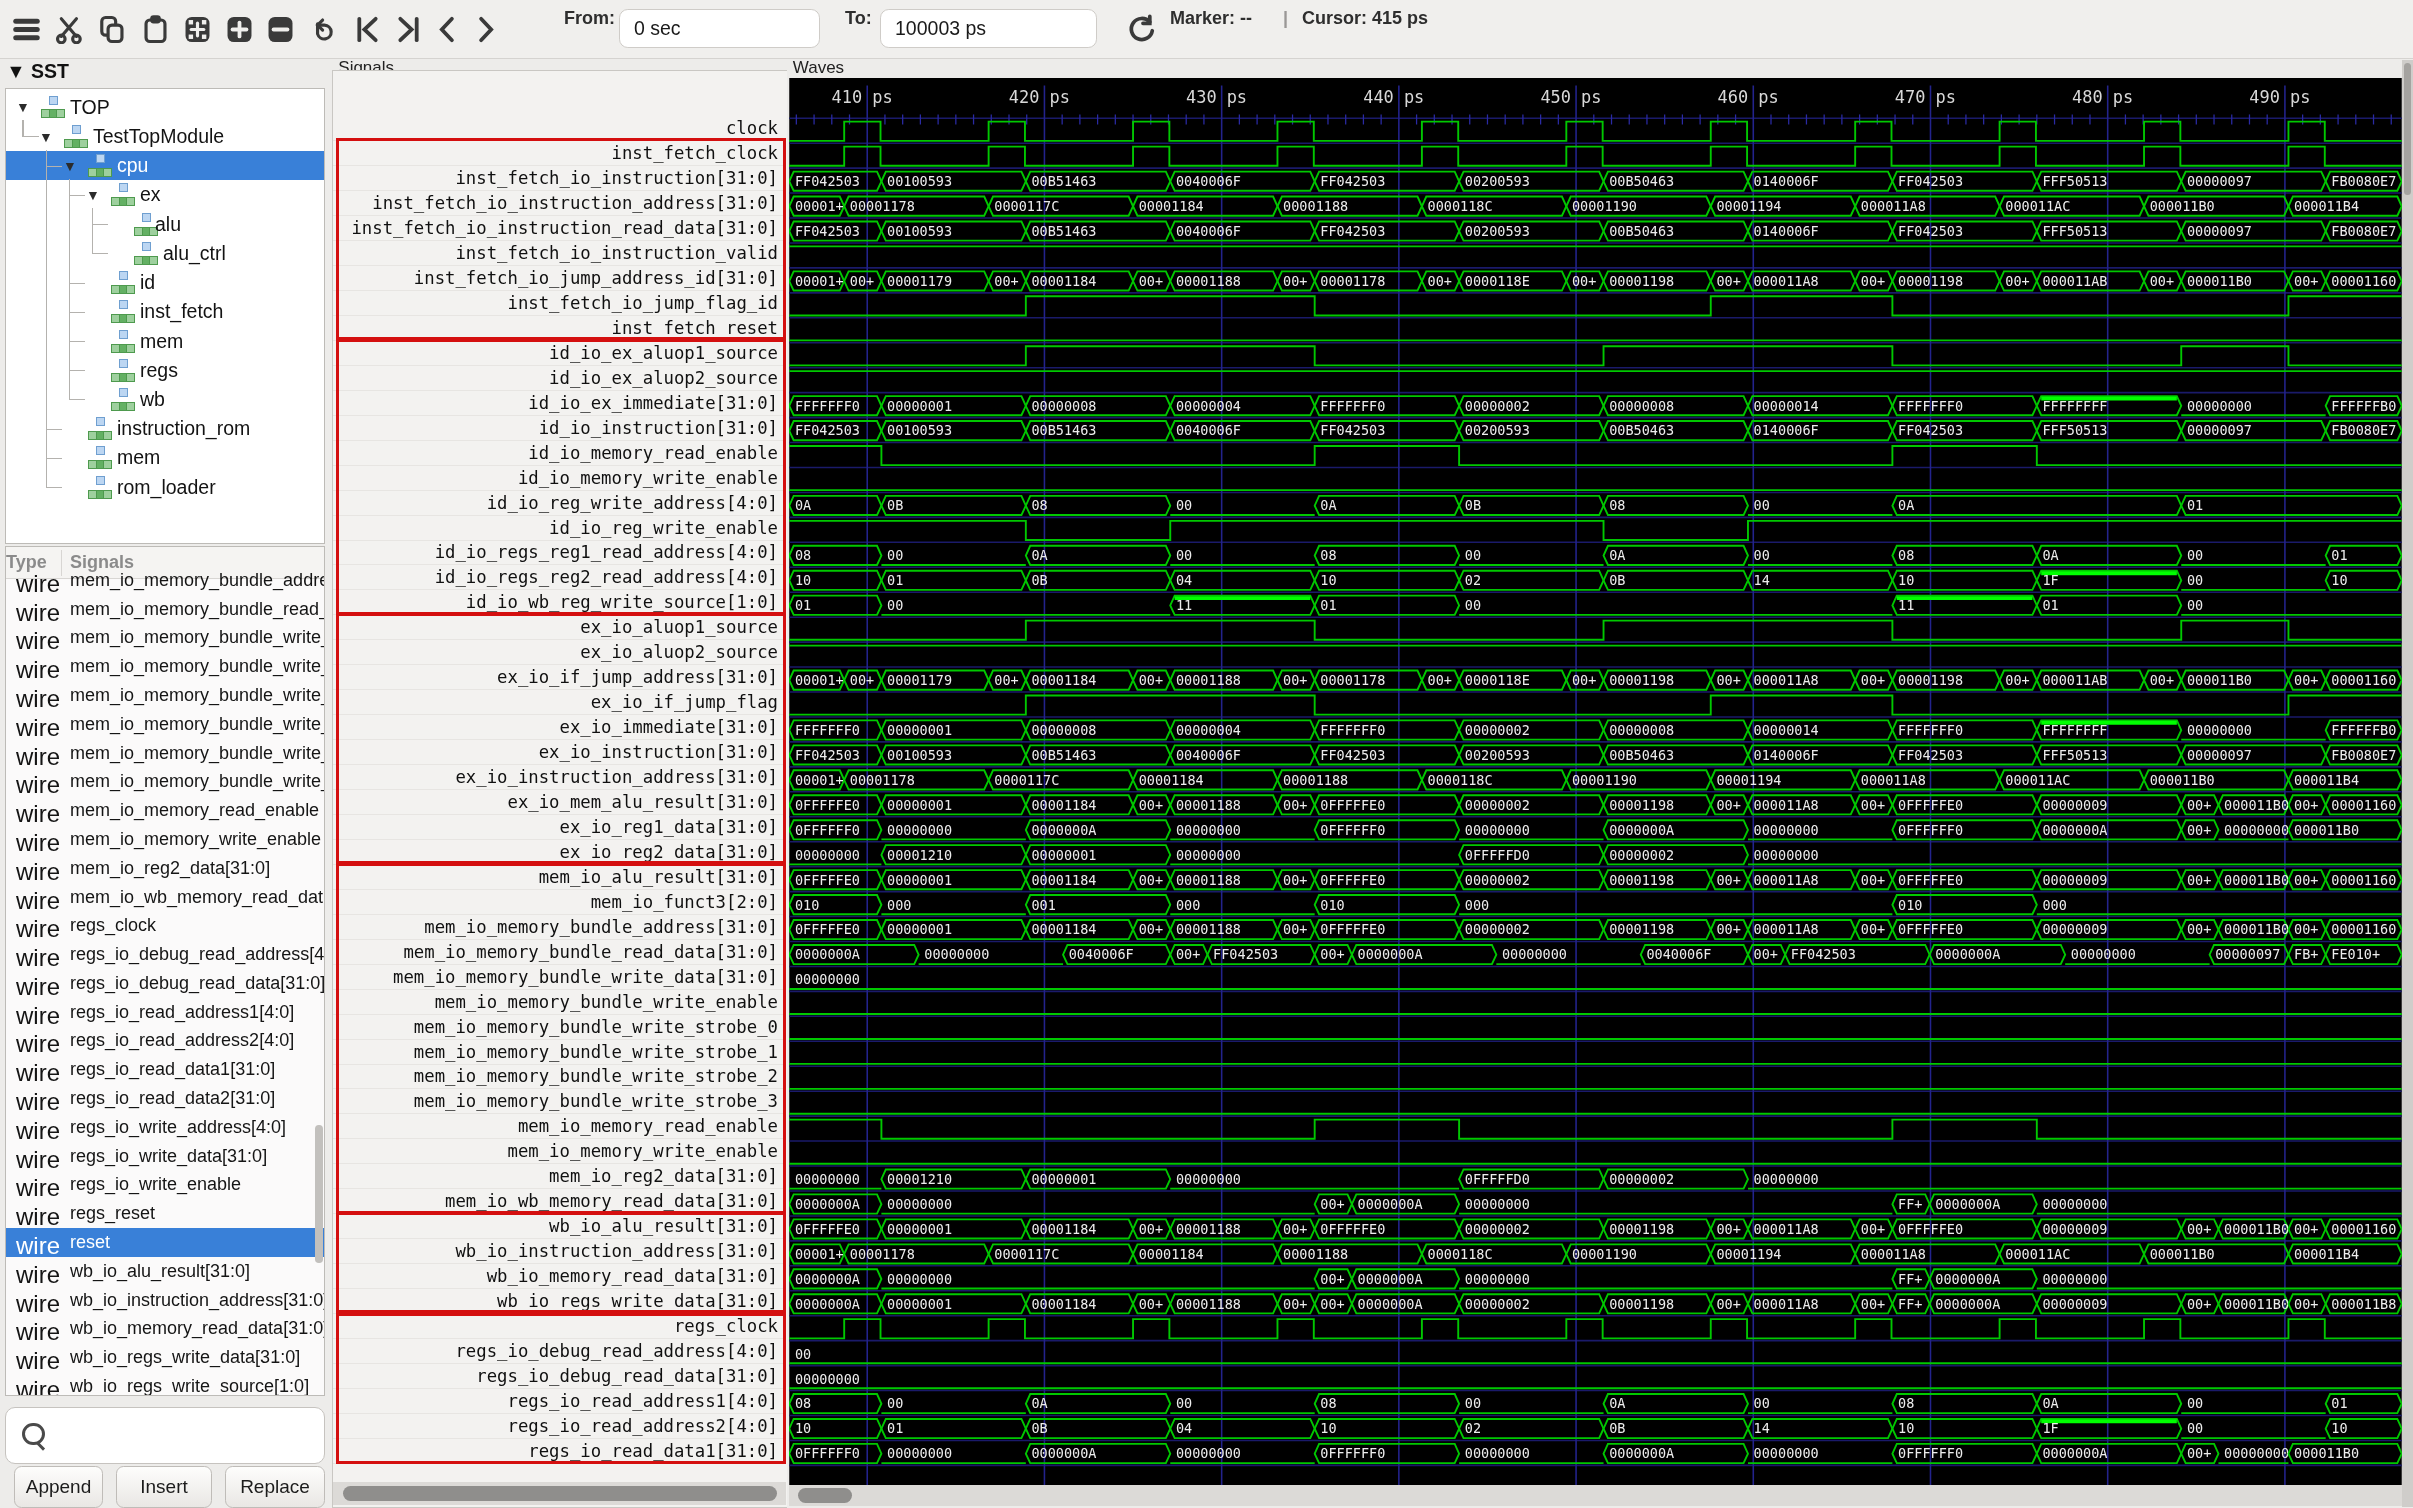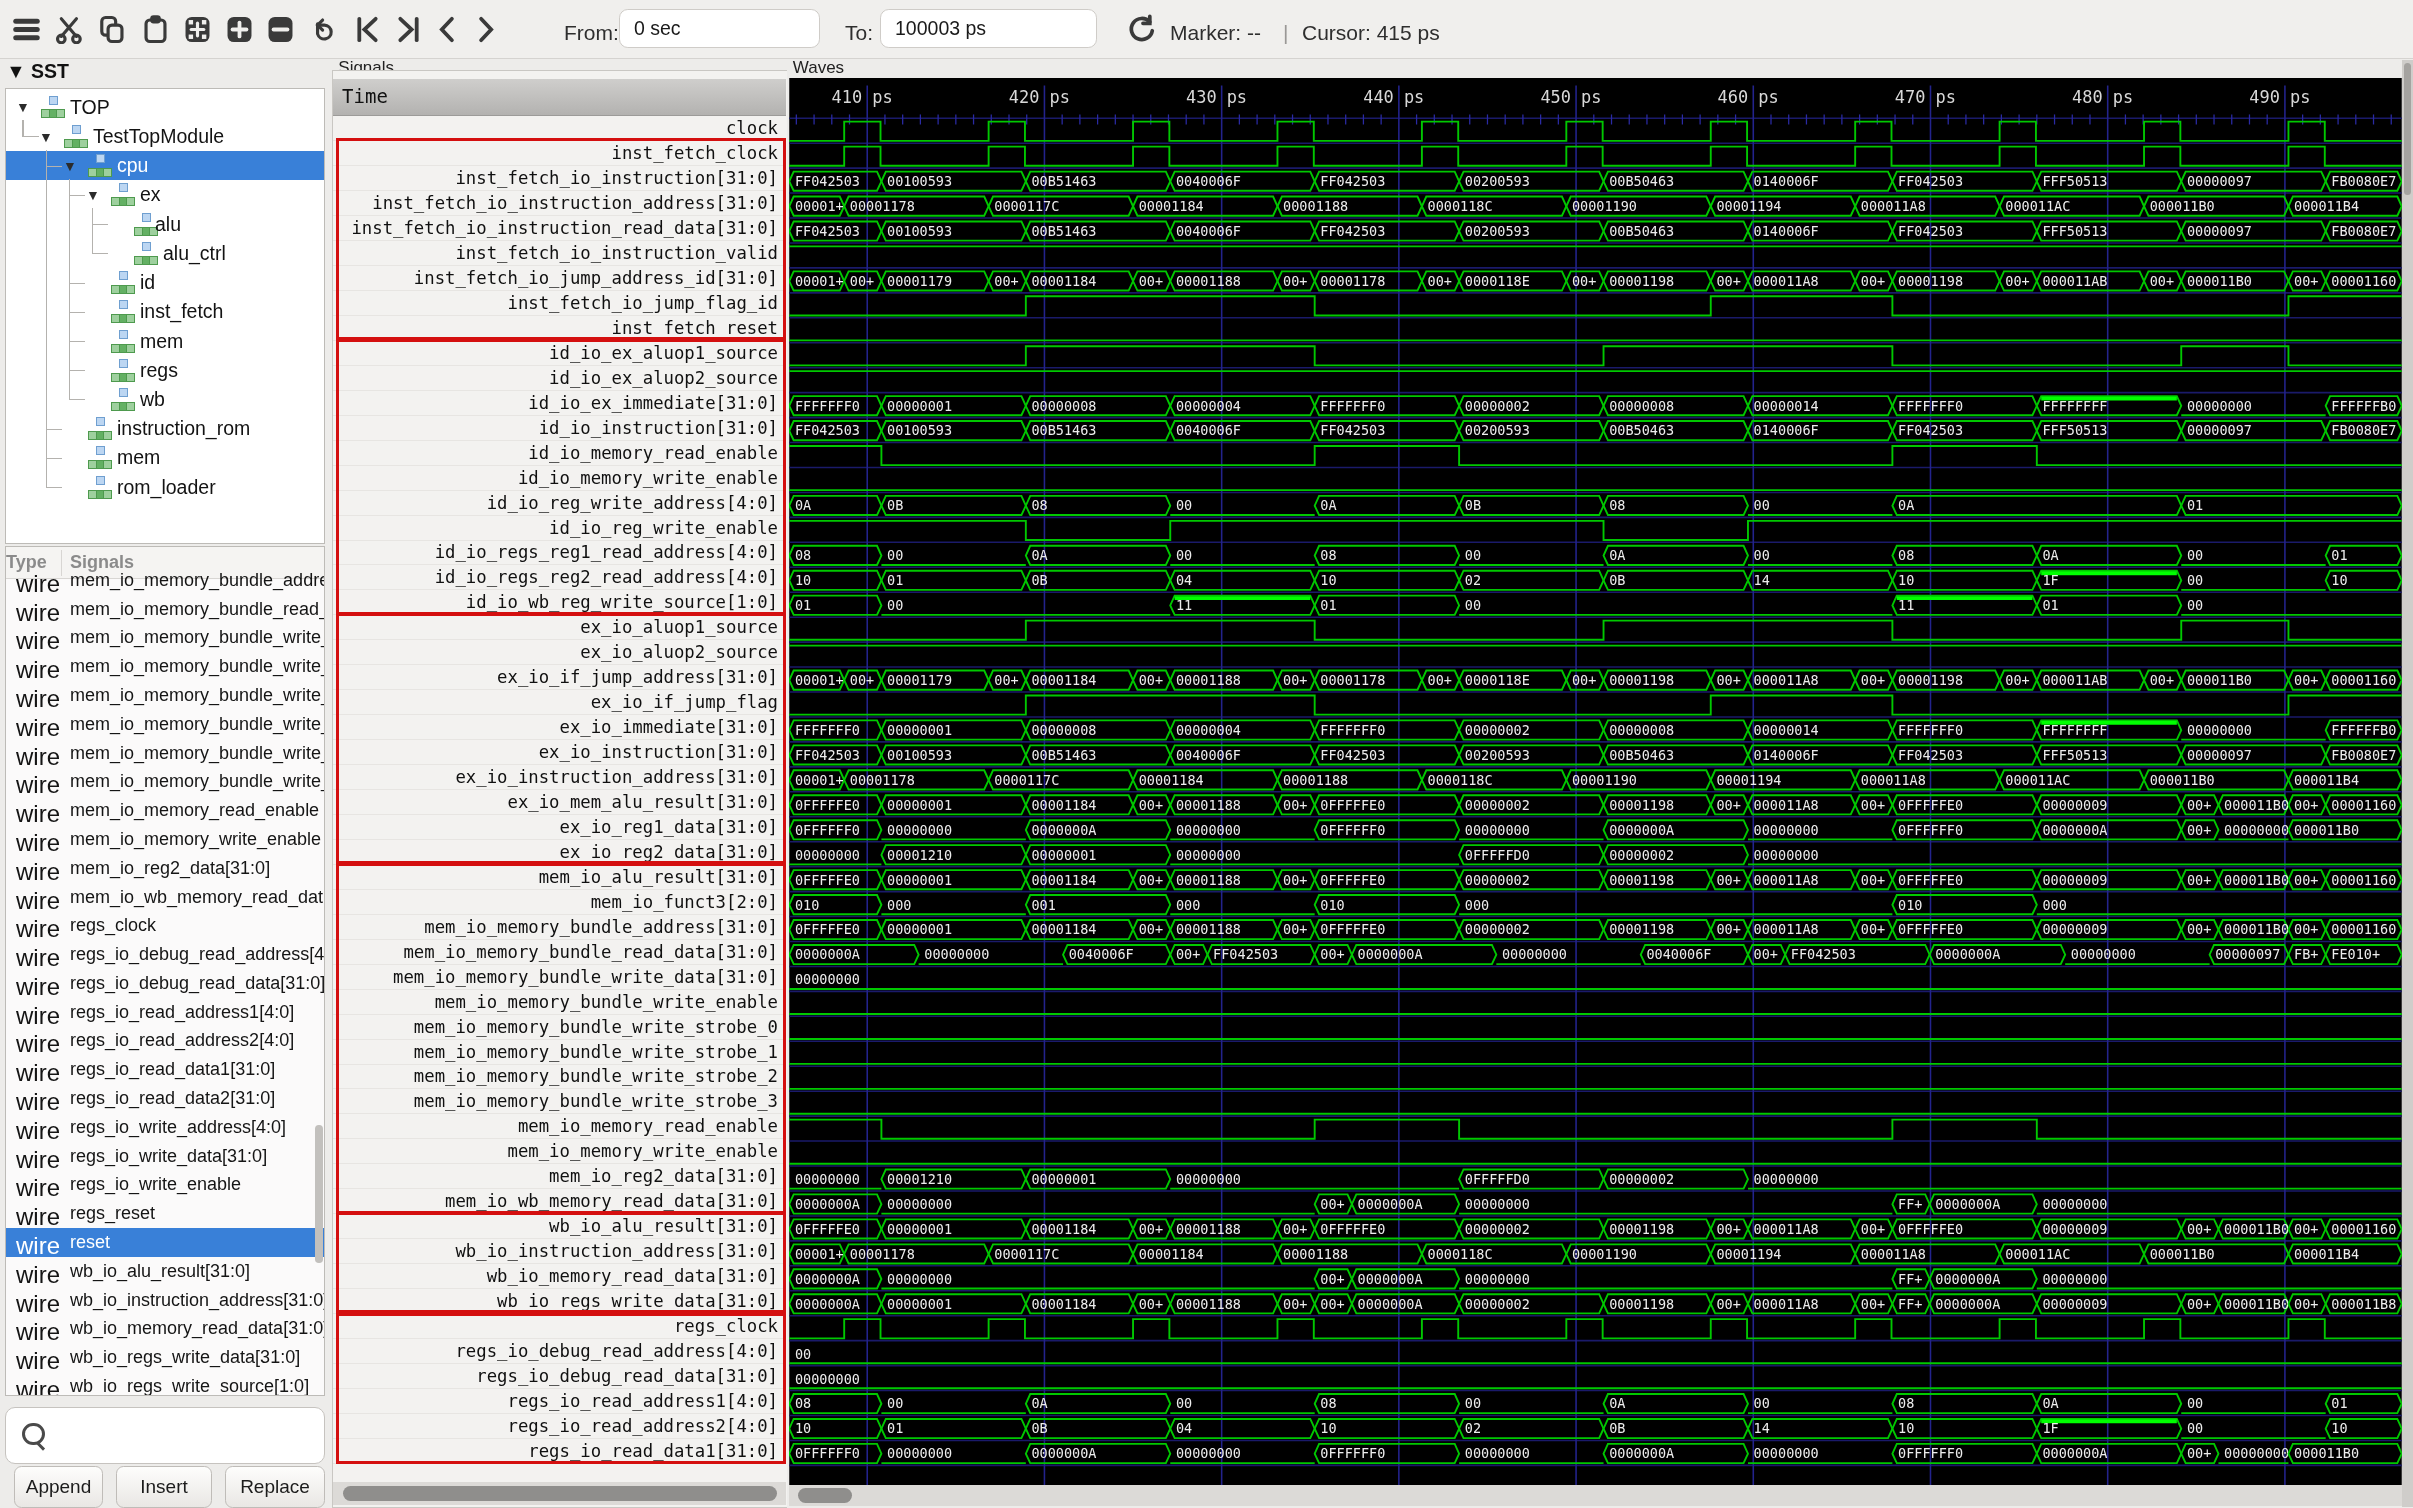--- a/index.html
+++ b/index.html
@@ -2,21 +2,21 @@
 <html style="font-size:10px"><head>
 <meta charset="utf-8">
 <style>
   html,body{margin:0;padding:0;background:#edecea;}
   body{width:2413px;height:1508px;position:relative;font-family:"Liberation Sans",sans-serif;overflow:hidden;}
   .abs{position:absolute;}
   
   #toolbar{left:0;top:0;width:2413px;height:58px;background:#f0efed;border-bottom:0.6px solid #d5d3d0;}
   .tbicon{position:absolute;top:14px;width:31px;height:31px;display:flex;align-items:center;justify-content:center;}
   .tbicon svg{display:block;}
-  .tblabel{position:absolute;top:21px;font-size:21px;color:#2e2e2e;}
+  .tblabel{position:absolute;top:8px;font-size:18px;color:#2e2e2e;font-weight:bold;}
   .tbfield{position:absolute;top:8.8px;height:39px;background:#ffffff;border:1.3px solid #cfccc8;border-radius:8.8px;font-size:19.5px;color:#1a1a1a;display:flex;align-items:center;padding-left:14px;box-sizing:border-box;}
   
   #treebox{left:5px;top:88px;width:318px;height:454px;background:#ffffff;border:1.3px solid #bdbbb7;overflow:hidden;}
   #ssthdr{left:6.3px;top:60px;font-size:19.5px;color:#111;font-weight:bold;}
   .trow{position:absolute;left:0;width:100%;height:29px;display:flex;align-items:center;}
   .trow.sel{background:#3980d8;}
   .trow.sel .tlabel{color:#fff;}
   .tarrow{position:absolute;font-size:14px;color:#2b2b2b;}
   .tlabel{position:absolute;font-size:19.5px;color:#131313;white-space:nowrap;}
   .nodeicon{position:absolute;width:24px;height:22.6px;}
@@ -472,23 +472,20 @@
 <div class="btn" style="left:116px;width:94px">
     <span>Insert</span>
   </div>
 <div class="btn" style="left:225px;width:98px">
     <span>Replace</span>
   </div>
 
 <div id="sigpanel" class="abs">
   <span id="siglabel">Signals</span>
   <div id="sigframe"></div>
-  <div id="timehdr">
-      <span>Time</span>
-    </div>
   <div id="signames">
       <div class="sigrow" style="top: 55px;">
         <span>clock</span>
       </div>
       <div class="sigrow" style="top: 80px;">
         <span>inst_fetch_clock</span>
       </div>
       <div class="sigrow" style="top: 105px;">
         <span>inst_fetch_io_instruction[31:0]</span>
       </div>

